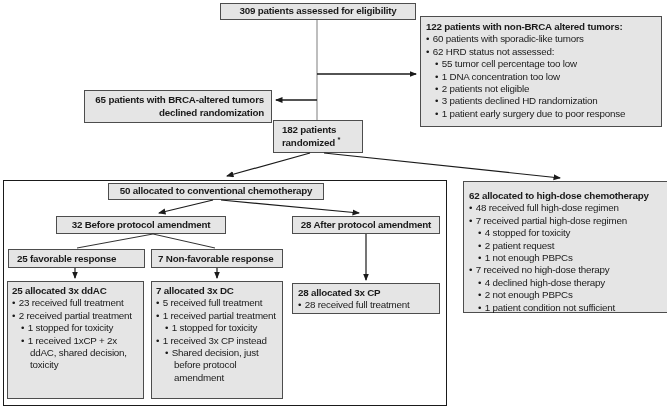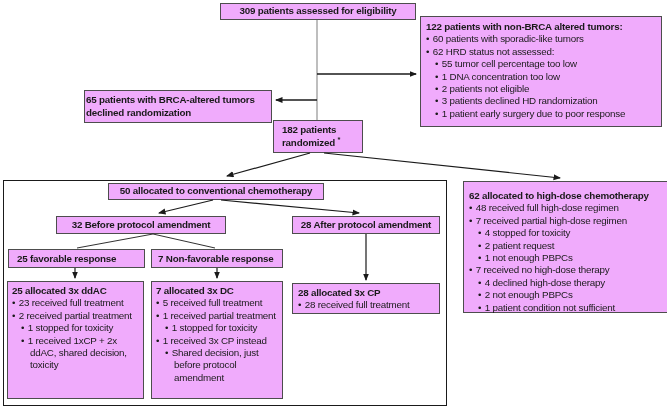--- a/index.html
+++ b/index.html
@@ -10,21 +10,21 @@
     --stem:#a8a8a8;
     --bg:#ffffff;
   }
   html,body{margin:0;padding:0;}
   body{
     width:667px;height:410px;position:relative;background:var(--bg);
     font-family:"Liberation Sans",sans-serif;color:var(--text);
     overflow:hidden;
   }
   .box{
-    position:absolute;background:#f0abfc;border:1.4px solid var(--border);
+    position:absolute;background:#e5e5e5;border:1.4px solid var(--border);
     box-sizing:border-box;font-size:9.8px;letter-spacing:-0.2px;
     line-height:12.4px;color:var(--text);padding:3px 5px;z-index:2;
   }
   .box.center{
     display:flex;align-items:center;justify-content:center;
     font-weight:bold;white-space:nowrap;padding:0 2px;
   }
   .box .title{font-weight:bold;display:block;}
   .box.bold{font-weight:bold;}
   .li{margin:0;}
@@ -86,21 +86,21 @@
       <div class="li l1"><span class="blt">•</span> 60 patients with sporadic-like tumors</div>
       <div class="li l1"><span class="blt">•</span> 62 HRD status not assessed:</div>
       <div class="li l2"><span class="blt">•</span> 55 tumor cell percentage too low</div>
       <div class="li l2"><span class="blt">•</span> 1 DNA concentration too low</div>
       <div class="li l2"><span class="blt">•</span> 2 patients not eligible</div>
       <div class="li l2"><span class="blt">•</span> 3 patients declined HD randomization</div>
       <div class="li l2"><span class="blt">•</span> 1 patient early surgery due to poor response</div>
     </div>
 </div>
 
-<div class="box two-line" style="left:84px;top:90px;width:188px;height:33px;padding:2px 1px;">
+<div class="box two-line" style="left:84px;top:90px;width:188px;height:33px;padding:2px 7px;align-items:flex-end;">
   <span>65 patients with BRCA-altered tumors</span>
   <span>declined randomization</span>
 </div>
 
 <div class="box two-line" style="left:273px;top:120px;width:90px;height:33px;padding:2px 8px;">
   <span>182 patients</span>
   <span><span>randomized</span>&nbsp;<sup>*</sup></span>
 </div>
 
 <div class="container" style="left:3px;top:180px;width:444px;height:226px;"></div>

